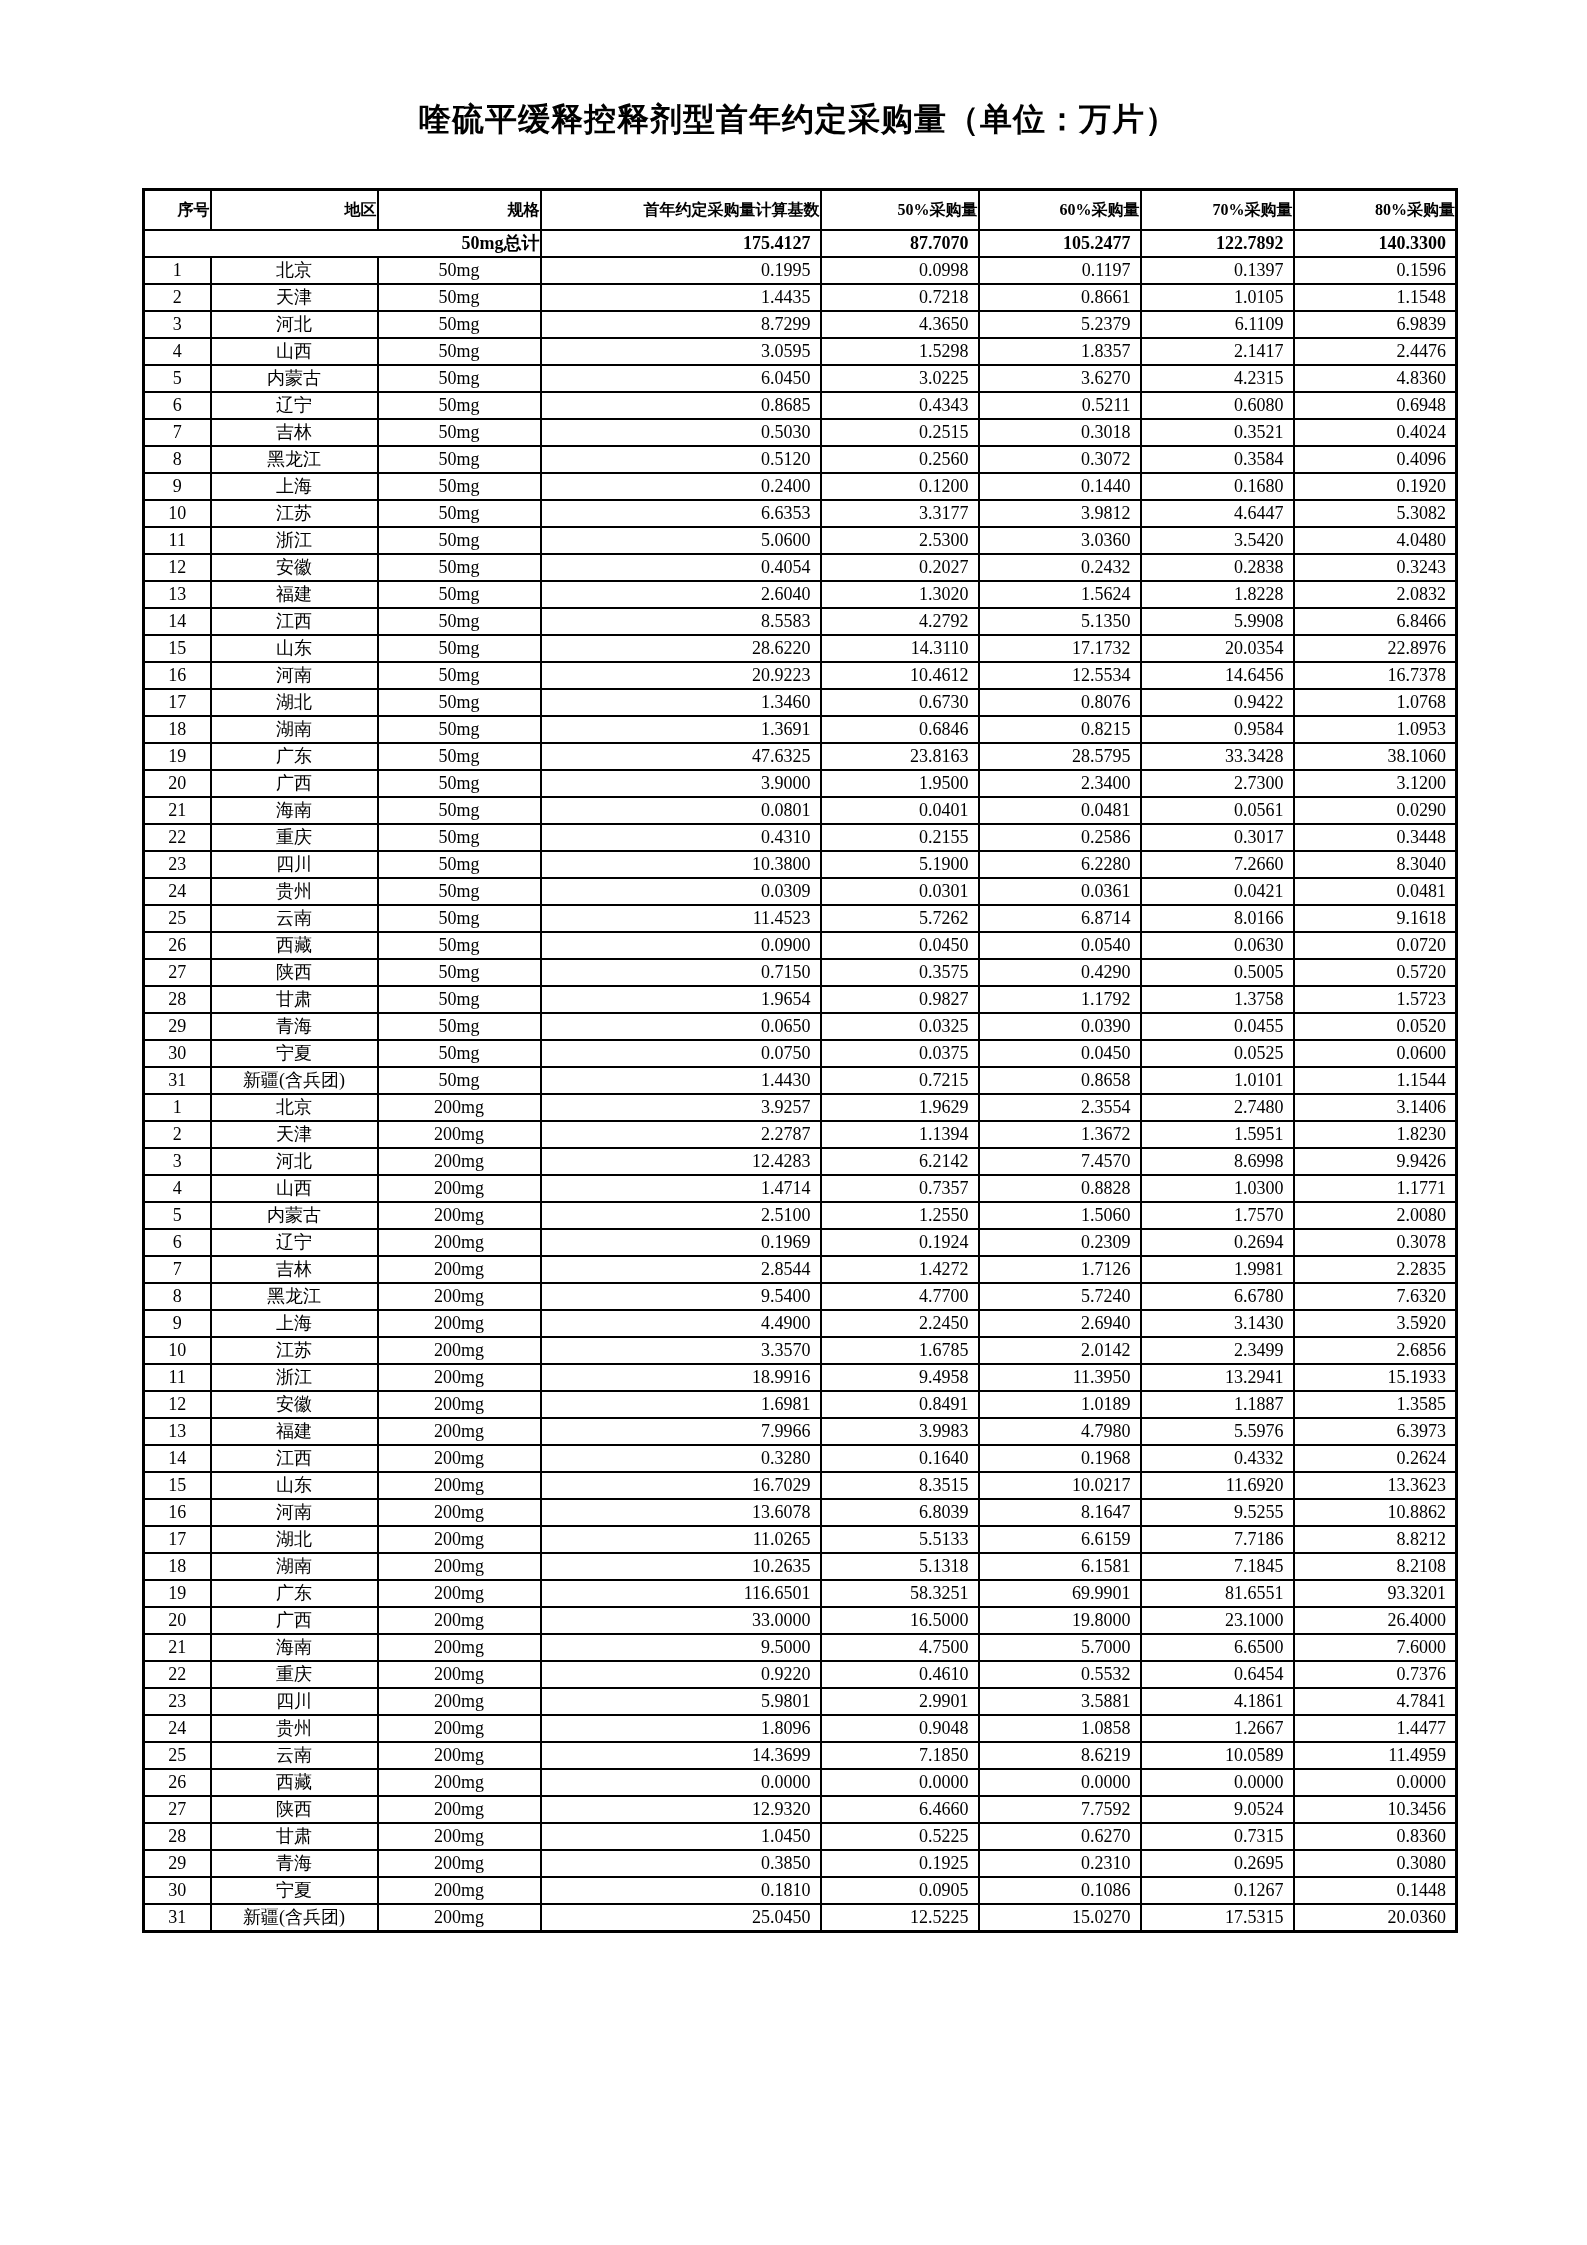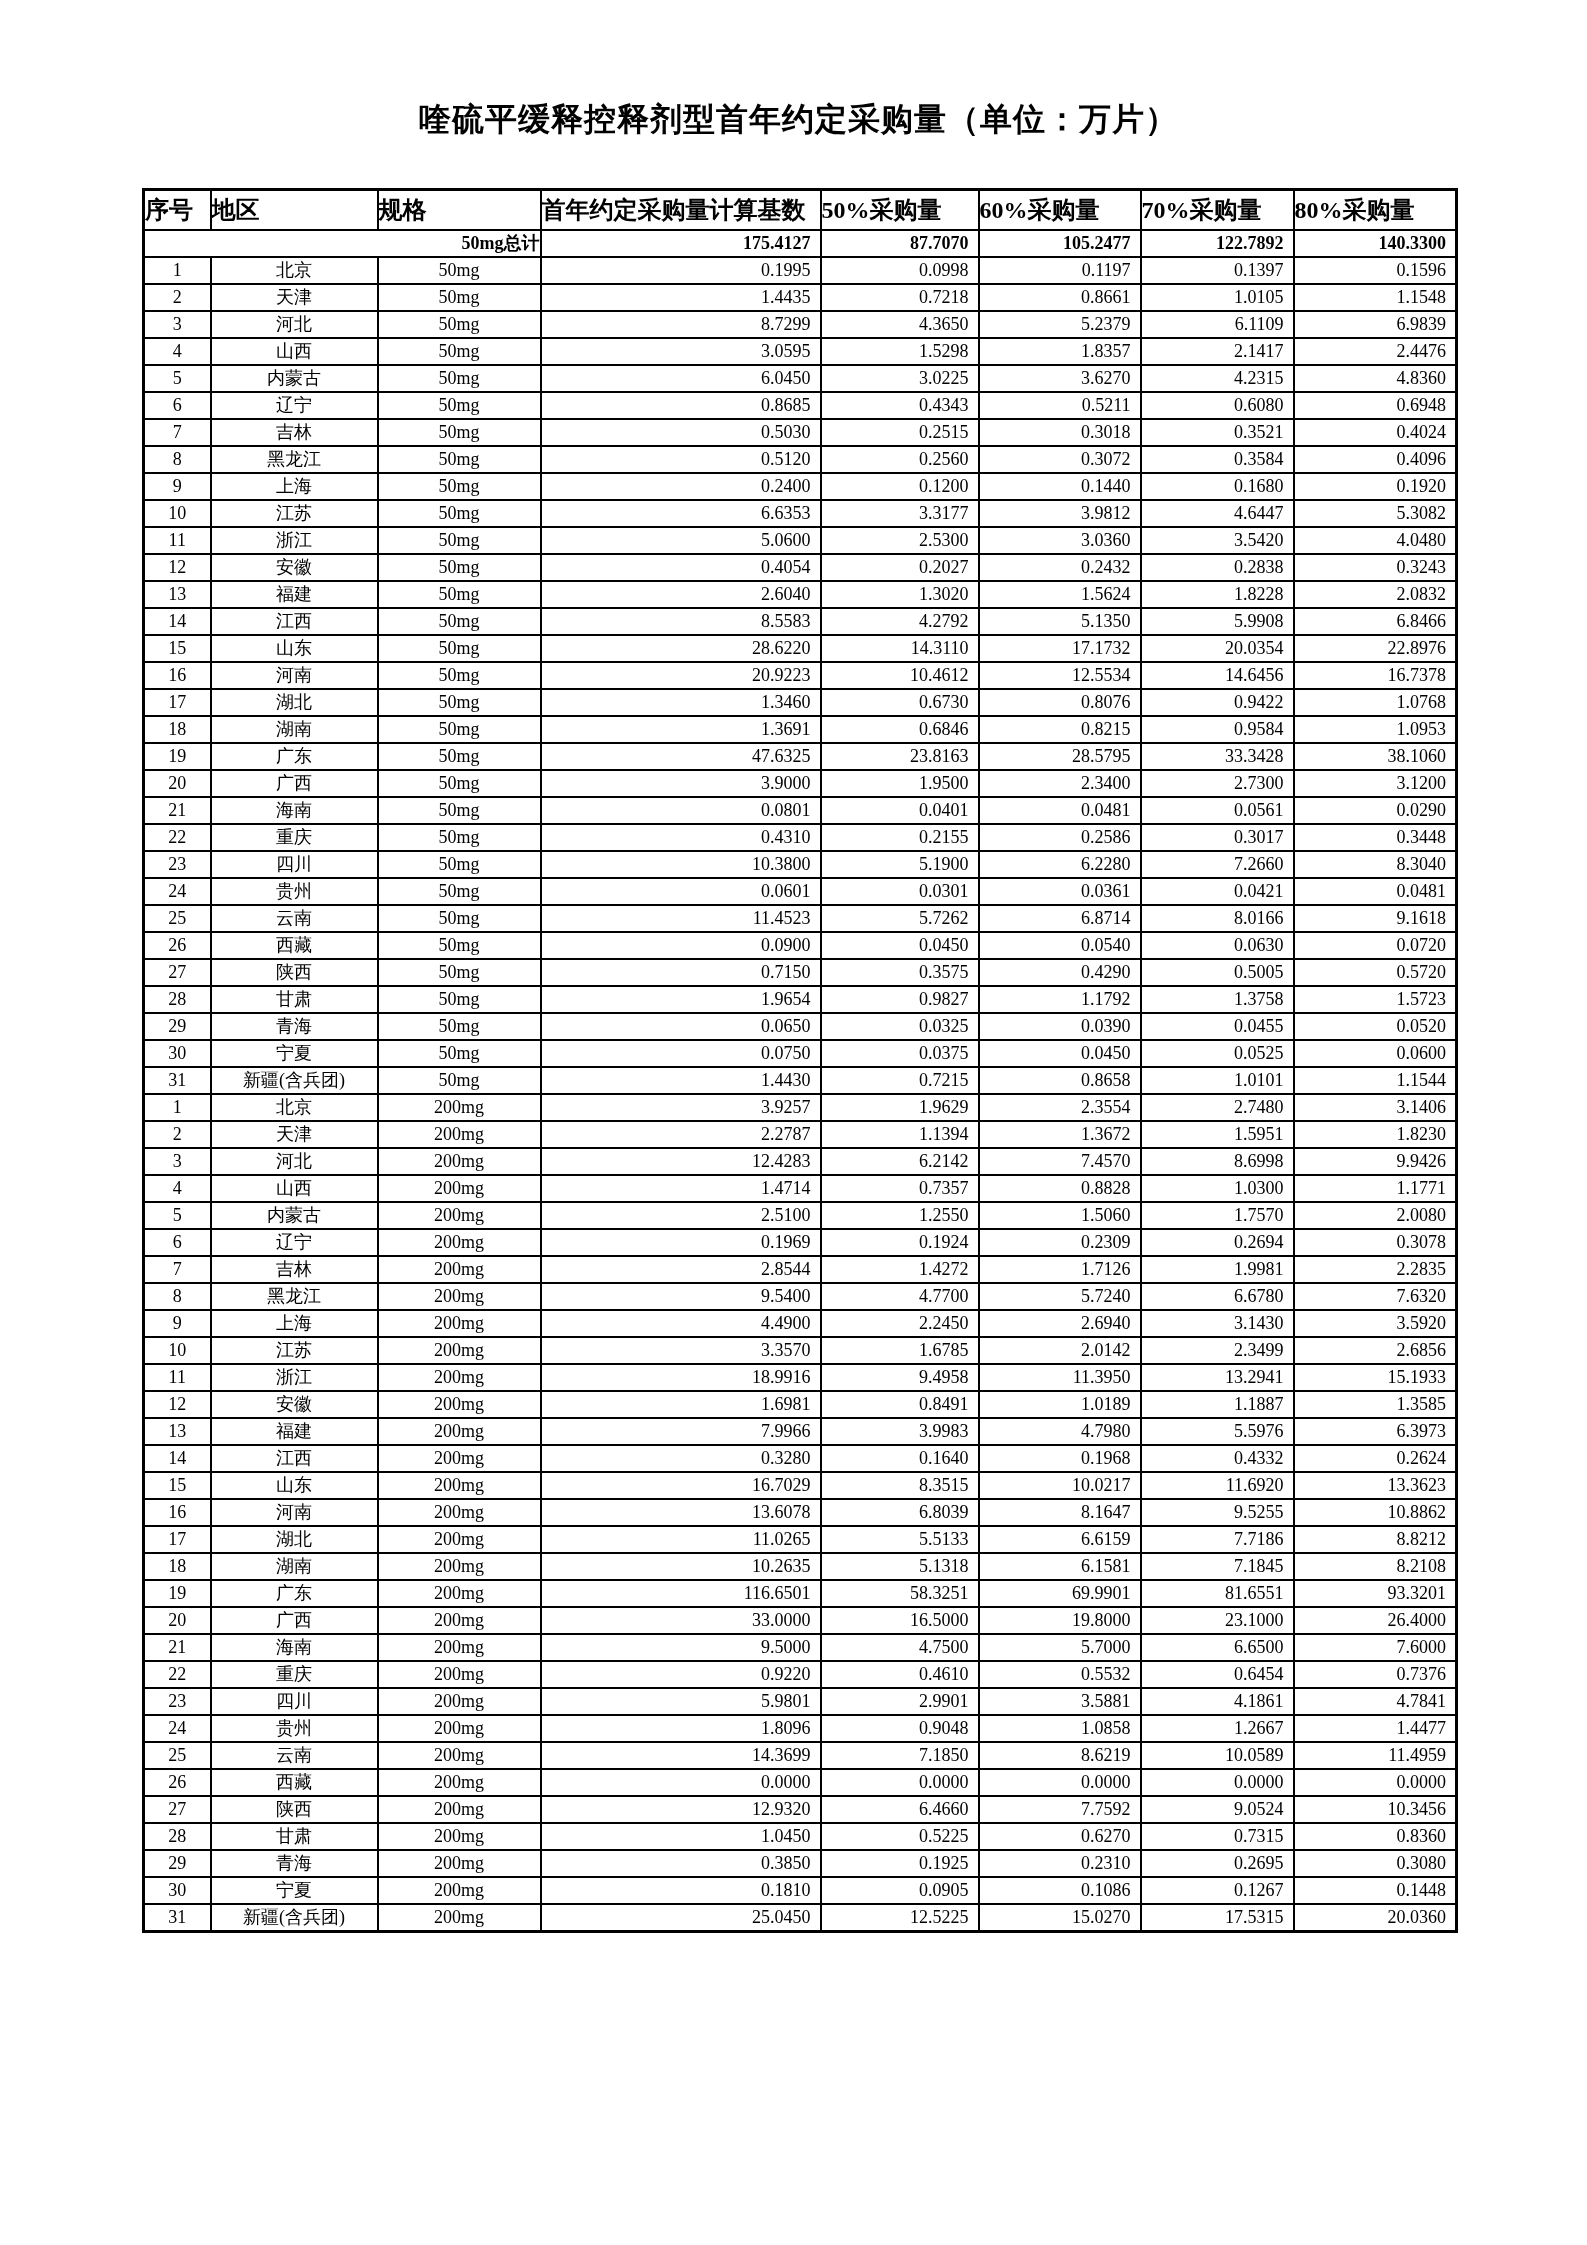--- a/index.html
+++ b/index.html
@@ -39,25 +39,25 @@
   .proc-table th, .proc-table td {
     border: 2px solid #000;
     padding: 0;
     overflow: hidden;
     white-space: nowrap;
     font-size: 18px;
     height: 25px;
     line-height: 25px;
   }
   .proc-table thead th {
-    font-size: 24px;
+    font-size: 16px;
     font-weight: bold;
     height: 38px;
     line-height: 38px;
-    text-align: left;
+    text-align: right;
   }
   .proc-table td.ctr { text-align: center; }
   .proc-table td.num { text-align: right; padding-right: 9px; }
   .proc-table tr.total-row td {
     font-weight: bold;
   }
   .proc-table td.total-label { text-align: right; }
 </style>
 </head>
 <body>
@@ -324,21 +324,21 @@
           <td class="num">10.3800</td>
           <td class="num">5.1900</td>
           <td class="num">6.2280</td>
           <td class="num">7.2660</td>
           <td class="num">8.3040</td>
         </tr>
         <tr>
           <td class="ctr">24</td>
           <td class="ctr">贵州</td>
           <td class="ctr">50mg</td>
-          <td class="num">0.0601</td>
+          <td class="num">0.0309</td>
           <td class="num">0.0301</td>
           <td class="num">0.0361</td>
           <td class="num">0.0421</td>
           <td class="num">0.0481</td>
         </tr>
         <tr>
           <td class="ctr">25</td>
           <td class="ctr">云南</td>
           <td class="ctr">50mg</td>
           <td class="num">11.4523</td>

